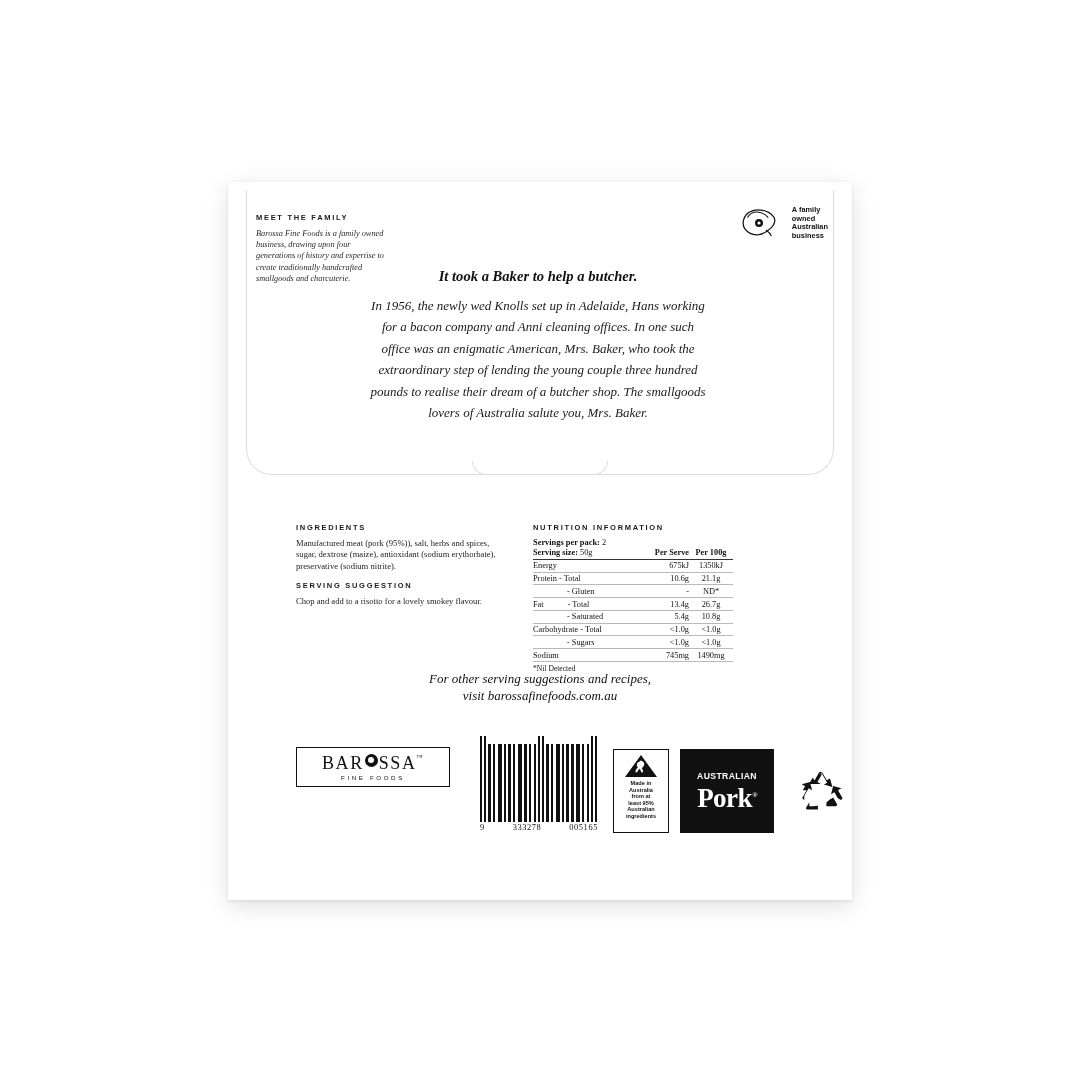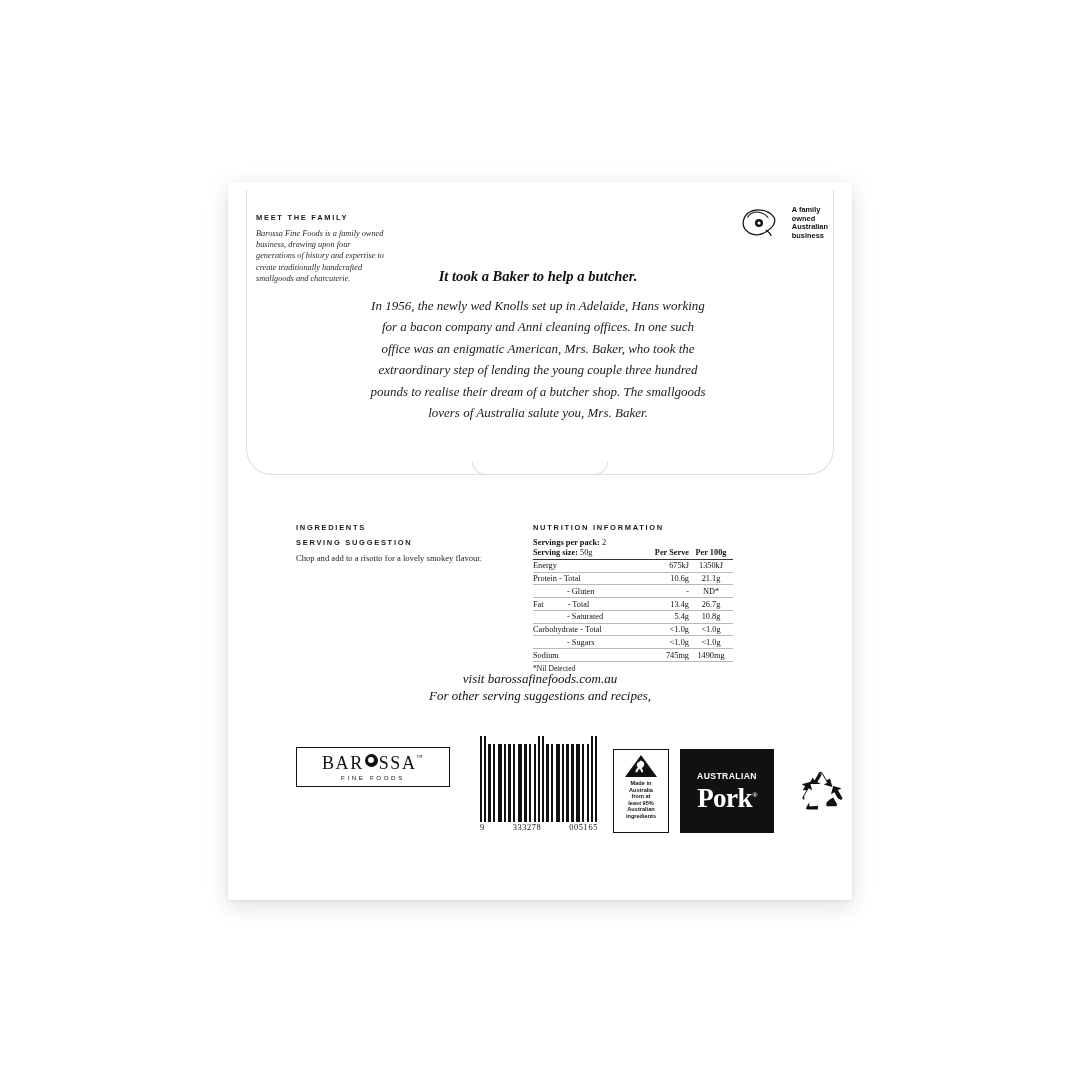--- a/index.html
+++ b/index.html
@@ -370,20 +370,21 @@
       </div>
     </div>
 
     <div class="story">
       <h1>It took a Baker to help a butcher.</h1>
       <p>In 1956, the newly wed Knolls set up in Adelaide, Hans working for a bacon company and Anni cleaning offices. In one such office was an enigmatic American, Mrs. Baker, who took the extraordinary step of lending the young couple three hundred pounds to realise their dream of a butcher shop. The smallgoods lovers of Australia salute you, Mrs. Baker.</p>
     </div>
 
     <div class="ingredients">
       <div class="kicker">INGREDIENTS</div>
+      <div class="smalltxt blk">Manufactured meat (pork (95%)), salt, herbs and spices, sugar, dextrose (maize), antioxidant (sodium erythorbate), preservative (sodium nitrite).</div>
       <div class="kicker" style="margin-bottom:6px;">SERVING SUGGESTION</div>
       <div class="smalltxt">Chop and add to a risotto for a lovely smokey flavour.</div>
     </div>
 
     <div class="nutrition">
       <div class="kicker">NUTRITION INFORMATION</div>
       <div class="servings">
         <b>Servings per pack:</b>
         <span>2</span>
       </div>
@@ -437,22 +438,22 @@
             <td><span>Sodium</span> <span></span></td>
             <td class="c2">745mg</td>
             <td class="c3">1490mg</td>
           </tr>
         </tbody>
       </table>
       <div class="nildet">*Nil Detected</div>
     </div>
 
     <div class="recipes">
+      <div>For other serving suggestions and recipes,</div>
       <div>visit barossafinefoods.com.au</div>
-      <div>For other serving suggestions and recipes,</div>
     </div>
 
     <div class="footer">
 
       <div class="logo-box">
         <div class="logo-word">
           <span>BAR</span>
           <span class="o"></span>
           <span>SSA</span>
           <span class="logo-tm">™</span>

